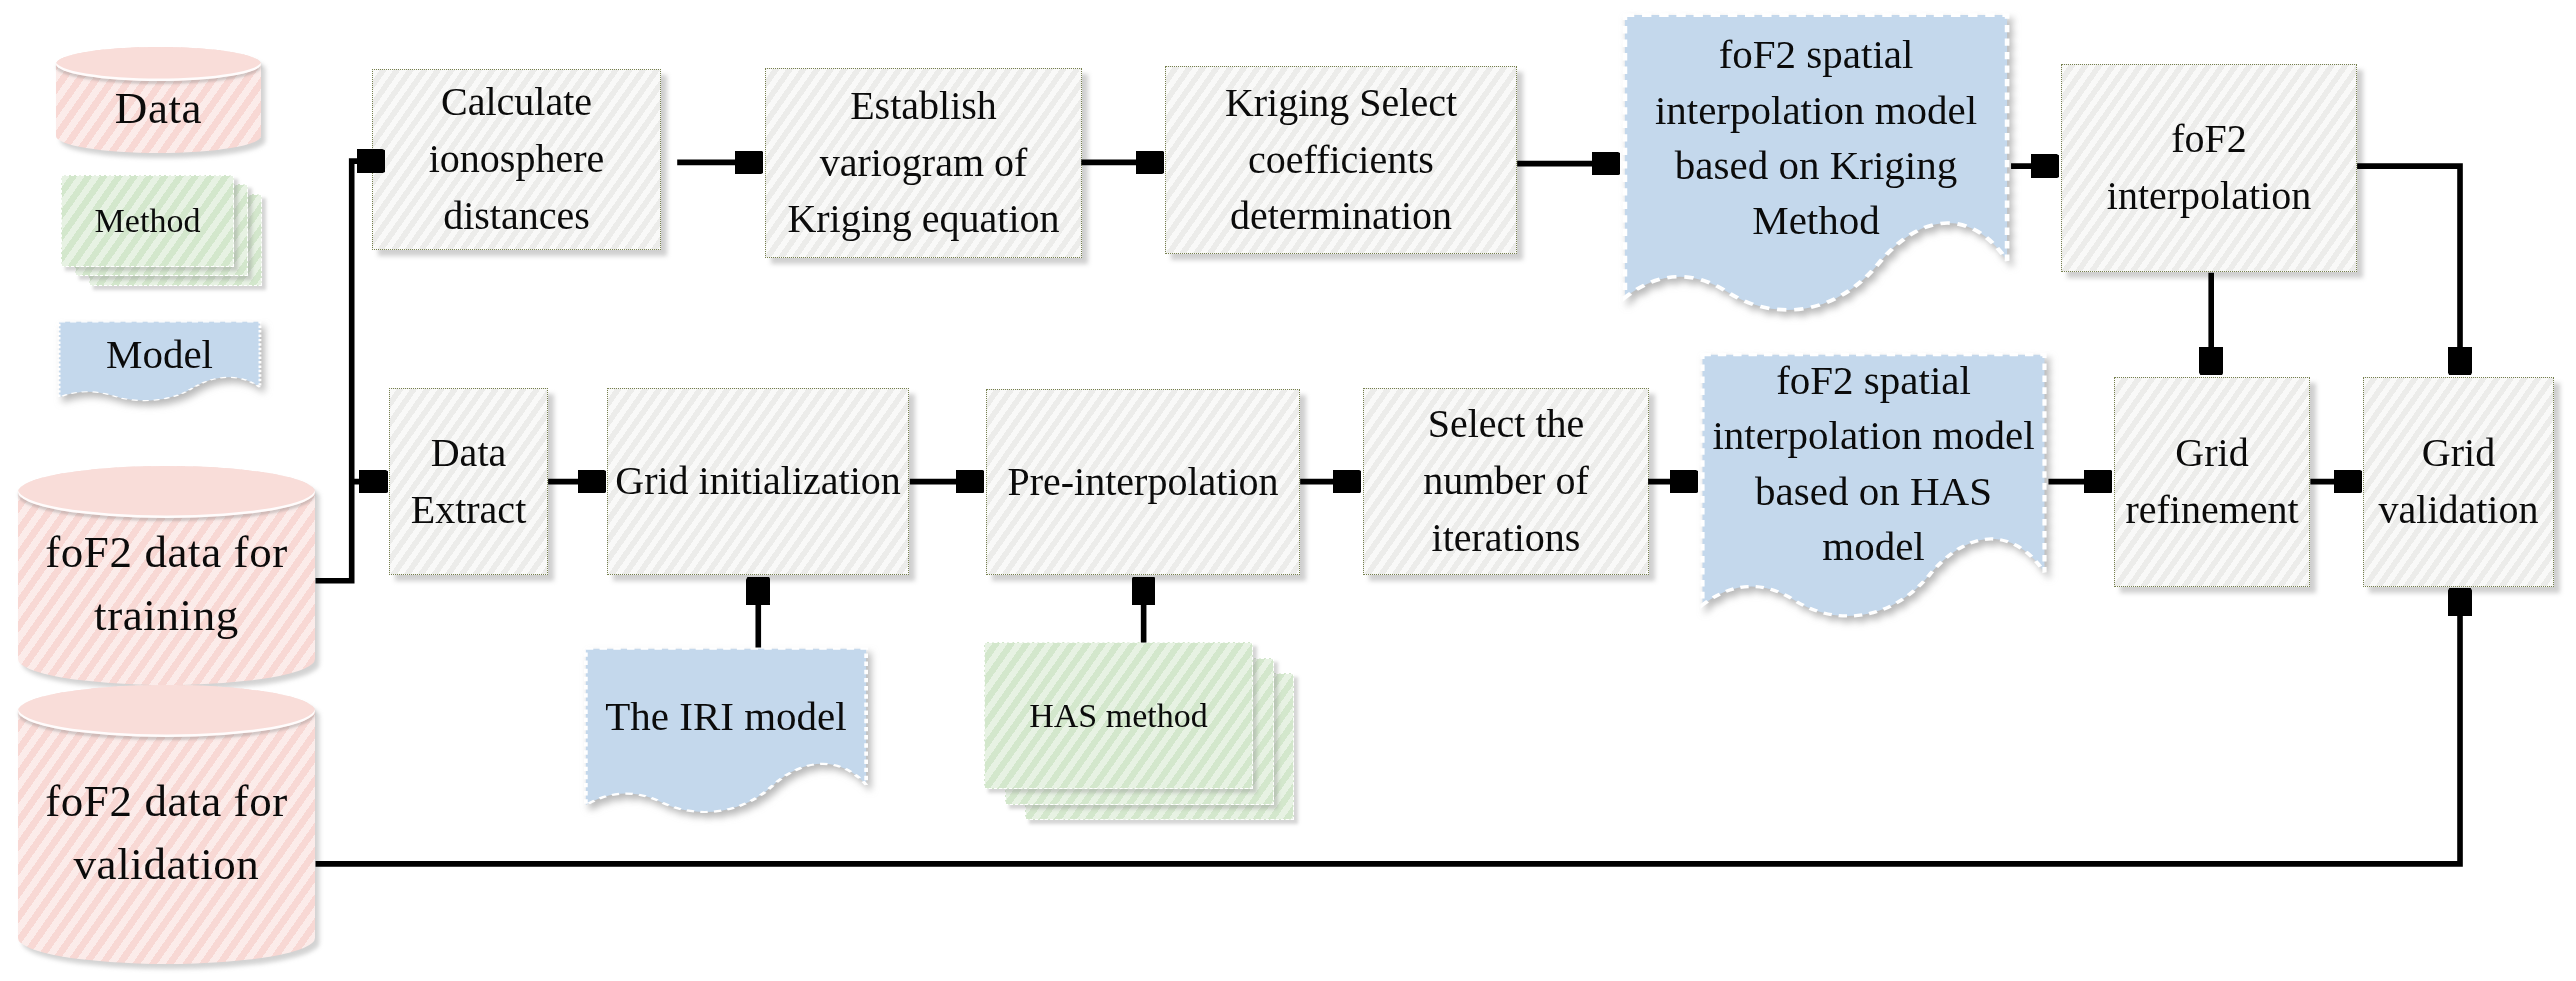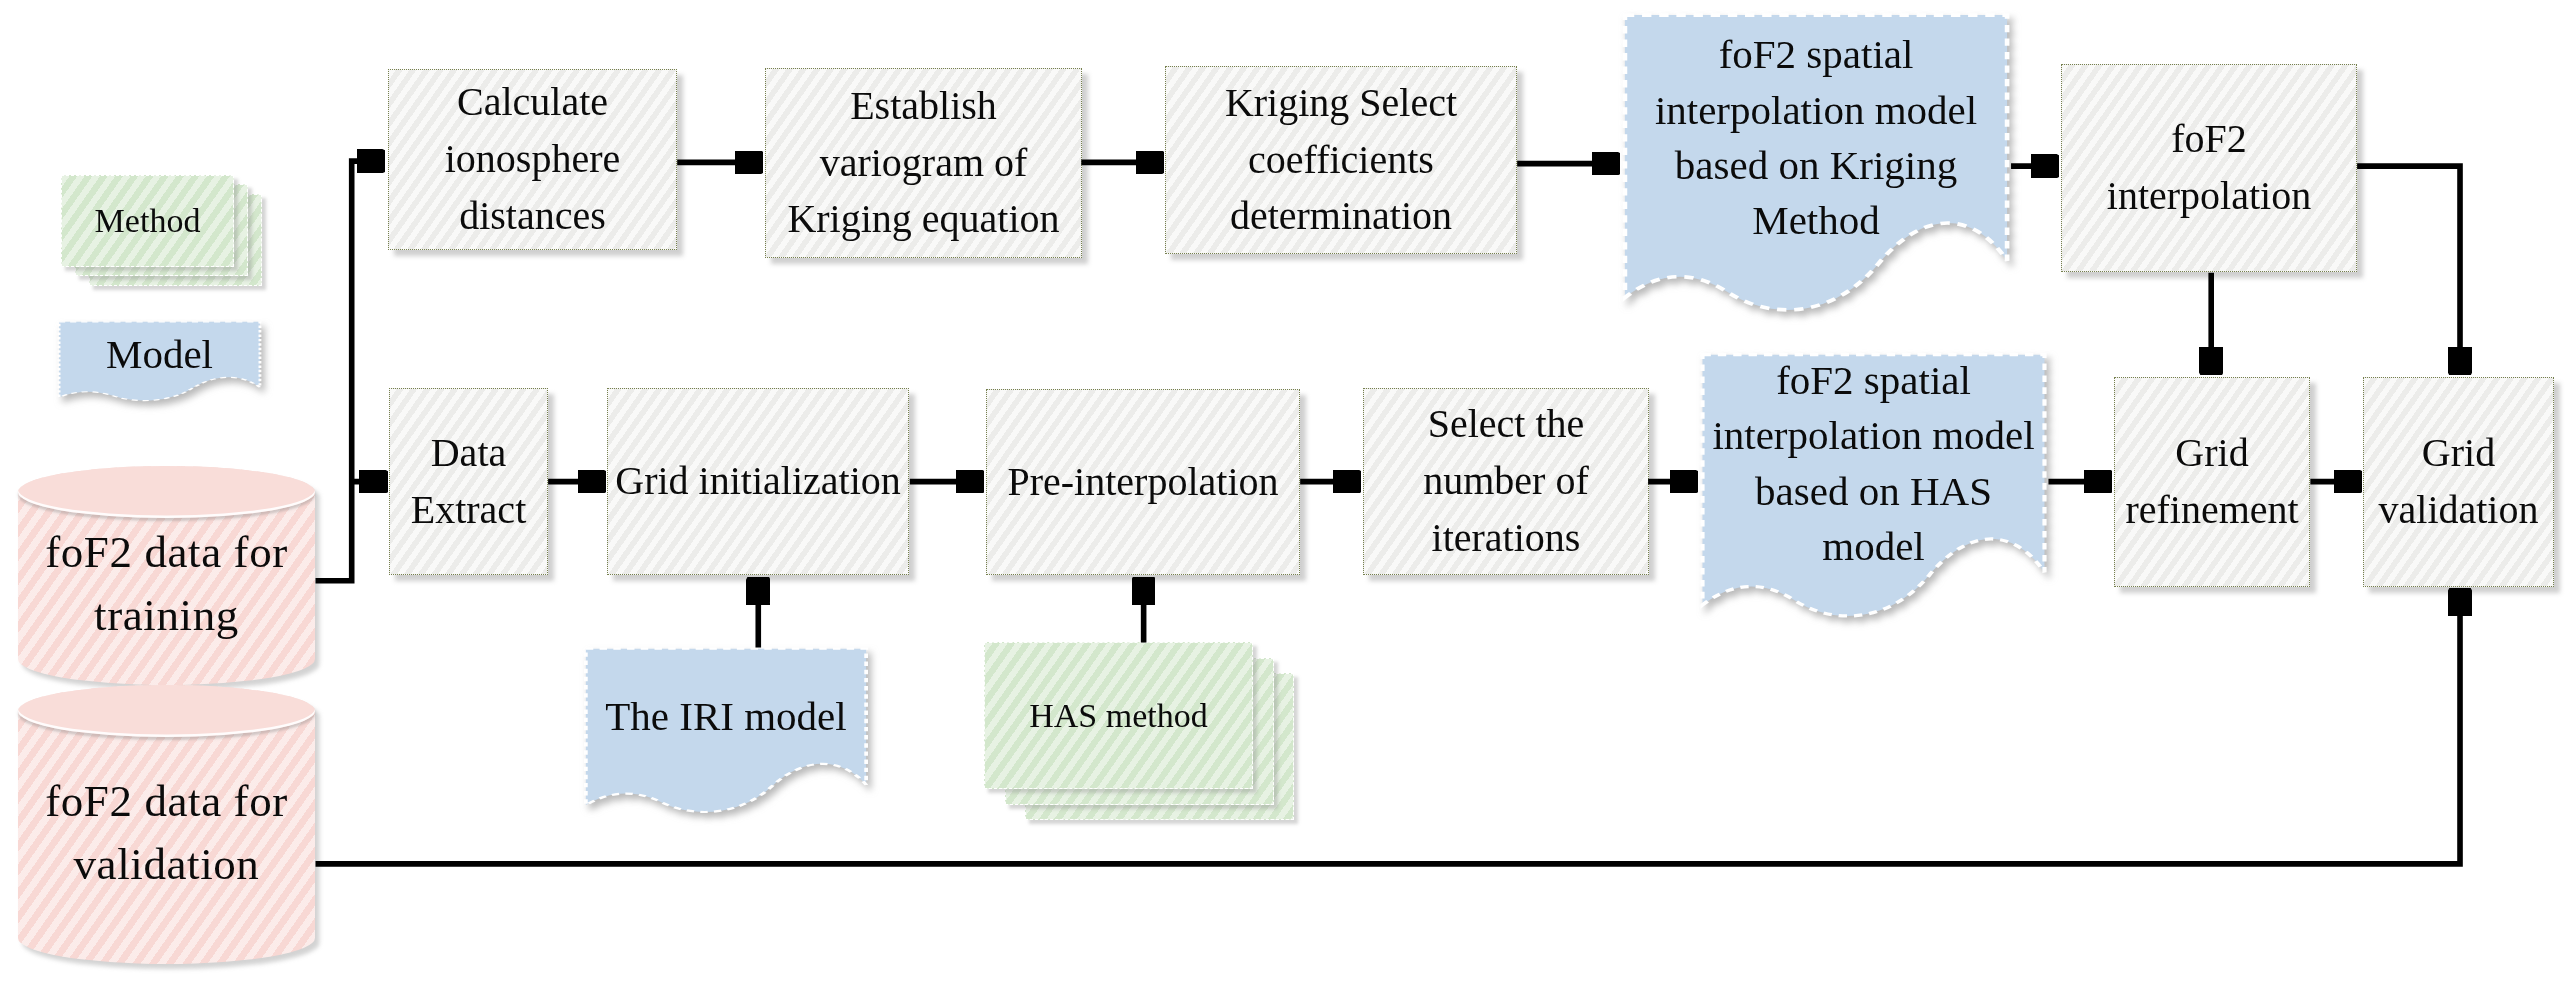--- a/index.html
+++ b/index.html
@@ -64,20 +64,23 @@
 
   
   #arrows { position:absolute; inset:0; z-index:6; pointer-events:none; }
   #arrows path { stroke:#000000; stroke-width:9; fill:none; }
 </style>
 </head>
 <body>
 
 <div id="canvas">
 
+  <div class="cyl small" style="left:56px; top:47px; width:205px; height:106px;">
+    <span class="cyl-lbl">Data</span>
+  </div>
 
   <div>
     <div class="stackrect" style="left:89px; top:194px; width:173px; height:92px;"></div>
     <div class="stackrect" style="left:75px; top:184px; width:173px; height:92px;"></div>
     <div class="stackrect" style="left:61px; top:175px; width:173px; height:92px;">
       <span>Method</span>
     </div>
   </div>
 
   <div class="doc" style="left:57px; top:321px; width:205px; height:82px;text-decoration:underline;">
@@ -88,21 +91,21 @@
   </div>
 
   <div class="cyl big" style="left:18px; top:466px; width:297px; height:219px;">
     <span class="cyl-lbl">foF2 data for training</span>
   </div>
 
   <div class="cyl big" style="left:18px; top:685px; width:297px; height:279px;">
     <span class="cyl-lbl">foF2 data for validation</span>
   </div>
 
-  <div class="pbox" style="left:388px; top:69px; width:289px; height:181px;">
+  <div class="pbox" style="left:372px; top:69px; width:289px; height:181px;">
     <span>Calculate ionosphere distances</span>
   </div>
 
   <div class="pbox" style="left:765px; top:68px; width:317px; height:190px;">
     <span>Establish variogram of Kriging equation</span>
   </div>
 
   <div class="pbox" style="left:1165px; top:66px; width:352px; height:188px;">
     <span>Kriging Select coefficients determination</span>
   </div>

